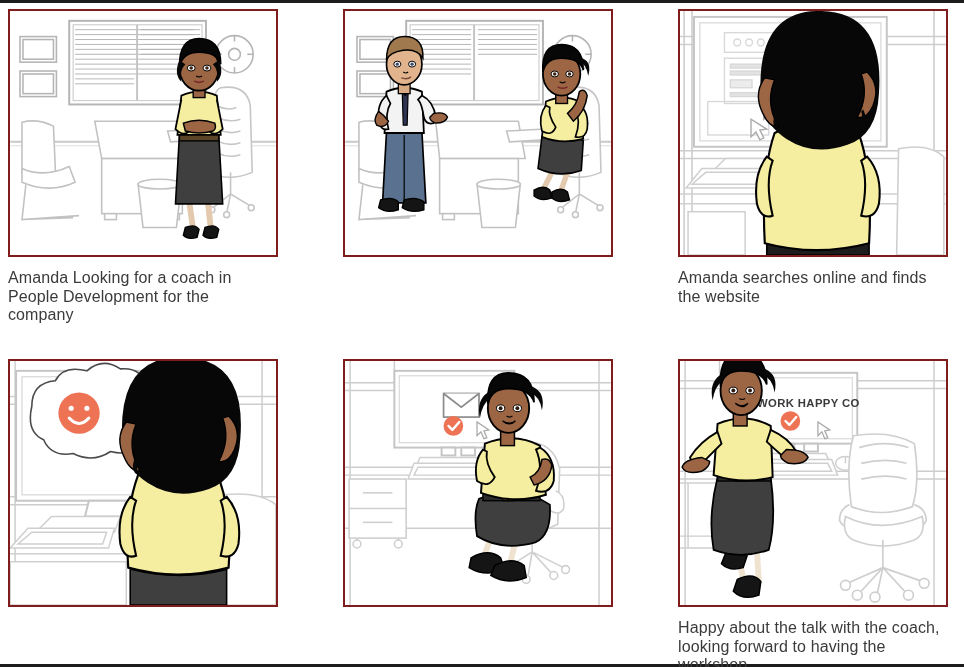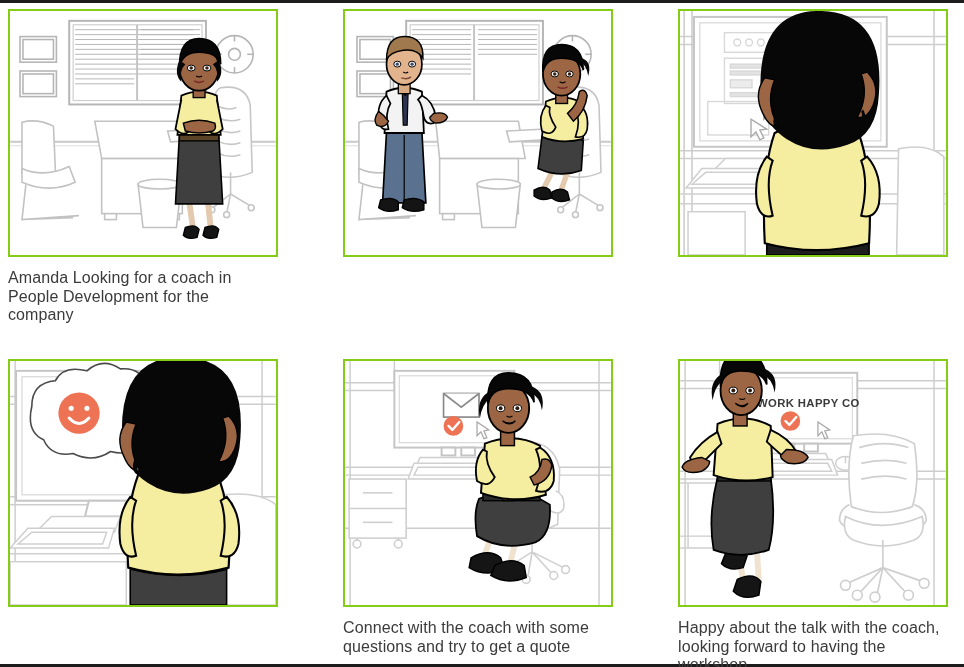--- a/index.html
+++ b/index.html
@@ -22,21 +22,21 @@
     left: 0; top: 0;
     width: 964px;
     display: grid;
     grid-template-columns: 335px 335px 294px;
     grid-template-rows: 350px 312px;
   }
   .cell { position: relative; padding: 6px 8px 0 8px; }
   .panel {
     position: relative;
     width: 270px; height: 248px;
-    border: 2px solid #84cc16;
+    border: 2px solid #7f1d1d;
     background: #fff;
     overflow: hidden;
   }
   .caption {
     margin-top: 12px;
     width: 262px;
     font-size: 16px;
     line-height: 18.5px;
     color: #3b3b3b;
     letter-spacing: 0.1px;
@@ -370,20 +370,21 @@
 
               <path d="M82 90 q-6 -92 62 -90 q64 2 58 84 q-2 42 -32 52 q-34 12 -62 -6 q-24 -16 -26 -40 z" fill="#070707"></path>
               <path d="M86 68 q-12 16 -2 36 q6 14 16 14 q-14 -24 -4 -48 z" fill="#9c6645" stroke="#000" stroke-width="1.4"></path>
               <path d="M190 62 q14 14 6 34 q-6 14 -16 12 q12 -22 4 -44 z" fill="#9c6645" stroke="#000" stroke-width="1.4"></path>
               <path d="M96 106 q-4 12 4 16 q-2 -10 0 -14 z" fill="#070707"></path>
               <path d="M186 100 q6 12 -2 18 q2 -10 0 -16 z" fill="#070707"></path>
             </g>
           </svg>
         </div>
       </div>
+      <div class="caption">Amanda searches online and finds the website</div>
     </div>
 
     <div class="cell">
       <div class="panel">
         <div class="art">
           <svg viewBox="0 0 270 248" xmlns="http://www.w3.org/2000/svg">
             <rect x="0" y="0" width="270" height="248" fill="#fff"></rect>
             <g stroke="#cdcdcd" stroke-width="1.5" fill="none">
               <line x1="0" y1="36" x2="270" y2="36"></line>
                 <line x1="0" y1="44" x2="270" y2="44"></line>
@@ -516,21 +517,20 @@
               <ellipse cx="158" cy="48" rx="4.2" ry="3.4" fill="#fff" stroke="#000" stroke-width="1"></ellipse>
               <circle cx="158" cy="48" r="2" fill="#2b1a10"></circle>
               <ellipse cx="175" cy="48" rx="4.2" ry="3.4" fill="#fff" stroke="#000" stroke-width="1"></ellipse>
               <circle cx="175" cy="48" r="2" fill="#2b1a10"></circle>
               <path d="M164 56 q3 2 6 0" stroke="#000" stroke-width="1.2" fill="none"></path>
               <path d="M160 61 q7 6 13 0 q-6 4 -13 0 z" fill="#9b2b32" stroke="#000" stroke-width="1.2"></path>
             </g>
           </svg>
         </div>
       </div>
-      <div class="caption">Connect with the coach with some questions and try to get a quote</div>
     </div>
 
     <div class="cell">
       <div class="panel">
         <div class="art">
           <svg viewBox="0 0 270 248" xmlns="http://www.w3.org/2000/svg">
             <rect x="0" y="0" width="270" height="248" fill="#fff"></rect>
             <g stroke="#cdcdcd" stroke-width="1.5" fill="none">
               <line x1="0" y1="20" x2="270" y2="20"></line>
                 <line x1="0" y1="28" x2="270" y2="28"></line>

